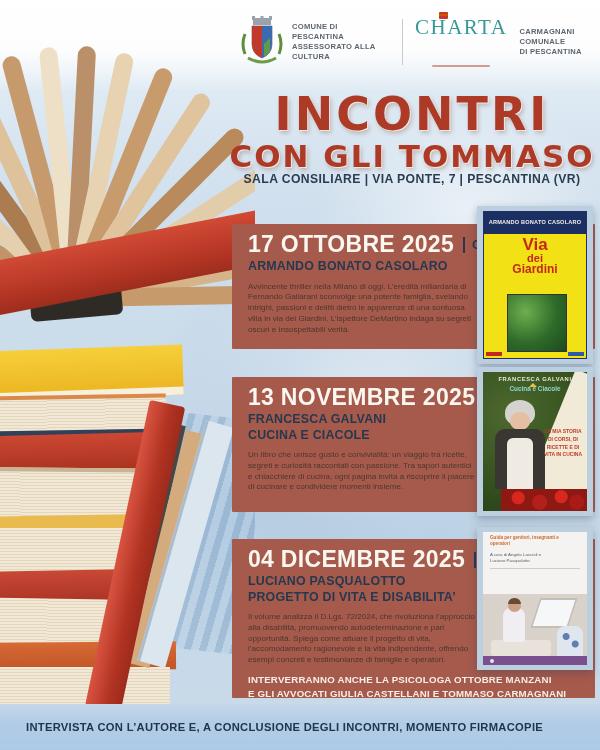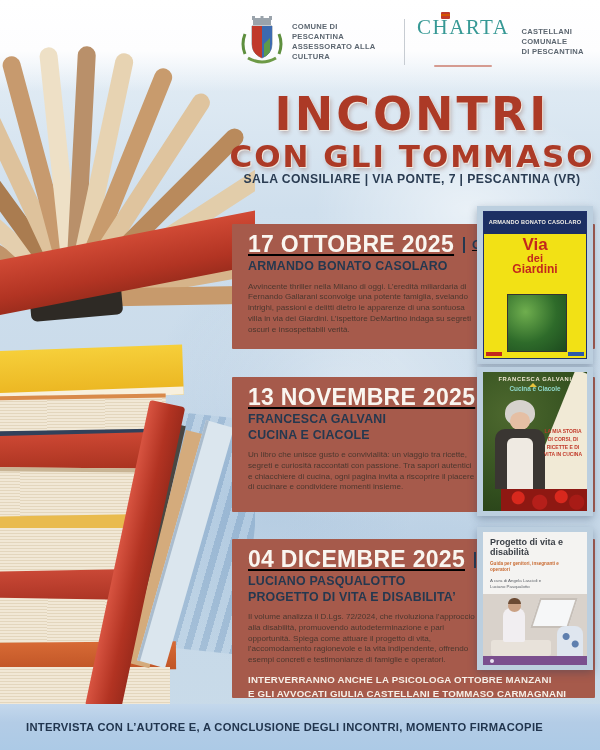--- a/index.html
+++ b/index.html
@@ -32,21 +32,21 @@
   .title-line2{font-family:"DejaVu Sans",sans-serif;font-weight:900;font-size:31px;letter-spacing:2px;line-height:1.1;margin-top:1px;
     text-shadow:1px 1px 0 rgba(250,243,233,.8), 2px 3px 4px rgba(120,60,40,.30);}
   .subtitle{position:absolute;left:228px;top:172px;width:368px;text-align:center;z-index:3;
     font-size:12.2px;font-weight:800;color:#2a3c52;letter-spacing:.4px;}
   
   .card{position:absolute;left:232px;width:363px;background:#a65a4b;z-index:4;
     box-sizing:border-box;padding:8px 8px 6px 16px;overflow:hidden;border-radius:1px;}
   .card-1{top:224px;height:125px;}
   .card-2{top:377px;height:135px;}
   .card-3{top:539px;height:159px;}
-  .date-row{display:flex;align-items:center;text-decoration:underline;}
+  .date-row{display:flex;align-items:center;}
   .date{font-size:23px;font-weight:800;color:#faf6f0;letter-spacing:.3px;line-height:1.05;white-space:nowrap;}
   .pipe{width:2px;height:16px;background:#25384f;margin:2px 7px 0 9px;}
   .time{font-size:12.5px;font-weight:800;color:#25384f;margin-top:2px;white-space:nowrap;}
   .author{font-size:12.4px;font-weight:800;color:#25384f;letter-spacing:.2px;line-height:1.25;margin-top:3px;}
   .booktitle{font-size:12.4px;font-weight:800;color:#25384f;letter-spacing:.2px;line-height:1.25;}
   .desc{margin-top:7px;font-size:8.1px;line-height:1.33;color:#4c372e;font-weight:500;max-width:230px;}
   .note{margin-top:7px;font-size:9.7px;font-weight:800;color:#f7f0e8;line-height:1.45;letter-spacing:.2px;}
   
   .cover-frame{position:absolute;left:477px;width:116px;background:#bccfdf;padding:5px 6px;box-sizing:border-box;
     z-index:6;box-shadow:0 3px 8px rgba(40,60,90,.35);}
@@ -138,21 +138,21 @@
     <span class="org-text">
       <span>COMUNE DI PESCANTINA</span><br>
       <span>ASSESSORATO ALLA CULTURA</span>
     </span>
     <span class="divider"></span>
     <span class="charta">
       <span class="charta-word"><span>CHARTA</span><span class="h-accent"></span></span>
       <span class="charta-tag"></span>
     </span>
     <span class="org-text">
-      <span>CASTELLANI COMUNALE</span><br>
+      <span>CARMAGNANI COMUNALE</span><br>
       <span>DI PESCANTINA</span>
     </span>
   </div>
 
   <div class="illus">
 
     <div class="shape" style="left:-5px;top:10px;width:260px;height:302px;">
       <span class="fan-page" style="height:205px;background:#b8895e;transform:rotate(-86deg);"></span>
       <span class="fan-page" style="height:225px;background:#d9b78d;transform:rotate(-73deg);"></span>
       <span class="fan-page" style="height:235px;background:#c1946a;transform:rotate(-60deg);"></span>
@@ -269,21 +269,20 @@
       <div class="c2-face"></div>
       <div class="c2-body"></div>
       <div class="c2-apron"></div>
       <div class="c2-tag">LA MIA STORIA DI CORSI, DI RICETTE E DI VITA IN CUCINA</div>
       <div class="c2-peppers"></div>
     </div>
   </div>
 
   <div class="cover-frame cf-3">
     <div class="cover cover-3">
-      <div class="c3-title">Progetto di vita e disabilità</div>
       <div class="c3-sub">Guida per genitori, insegnanti e operatori</div>
       <div class="c3-cur">A cura di Angela Lascioli e Luciano Pasqualotto</div>
       <div class="c3-rule"></div>
       <div class="c3-photo">
         <div class="c3-sky"></div>
         <div class="c3-bed"></div>
         <div class="c3-person"></div>
         <div class="c3-head"></div>
         <div class="c3-hairm"></div>
         <div class="c3-chair"></div>

